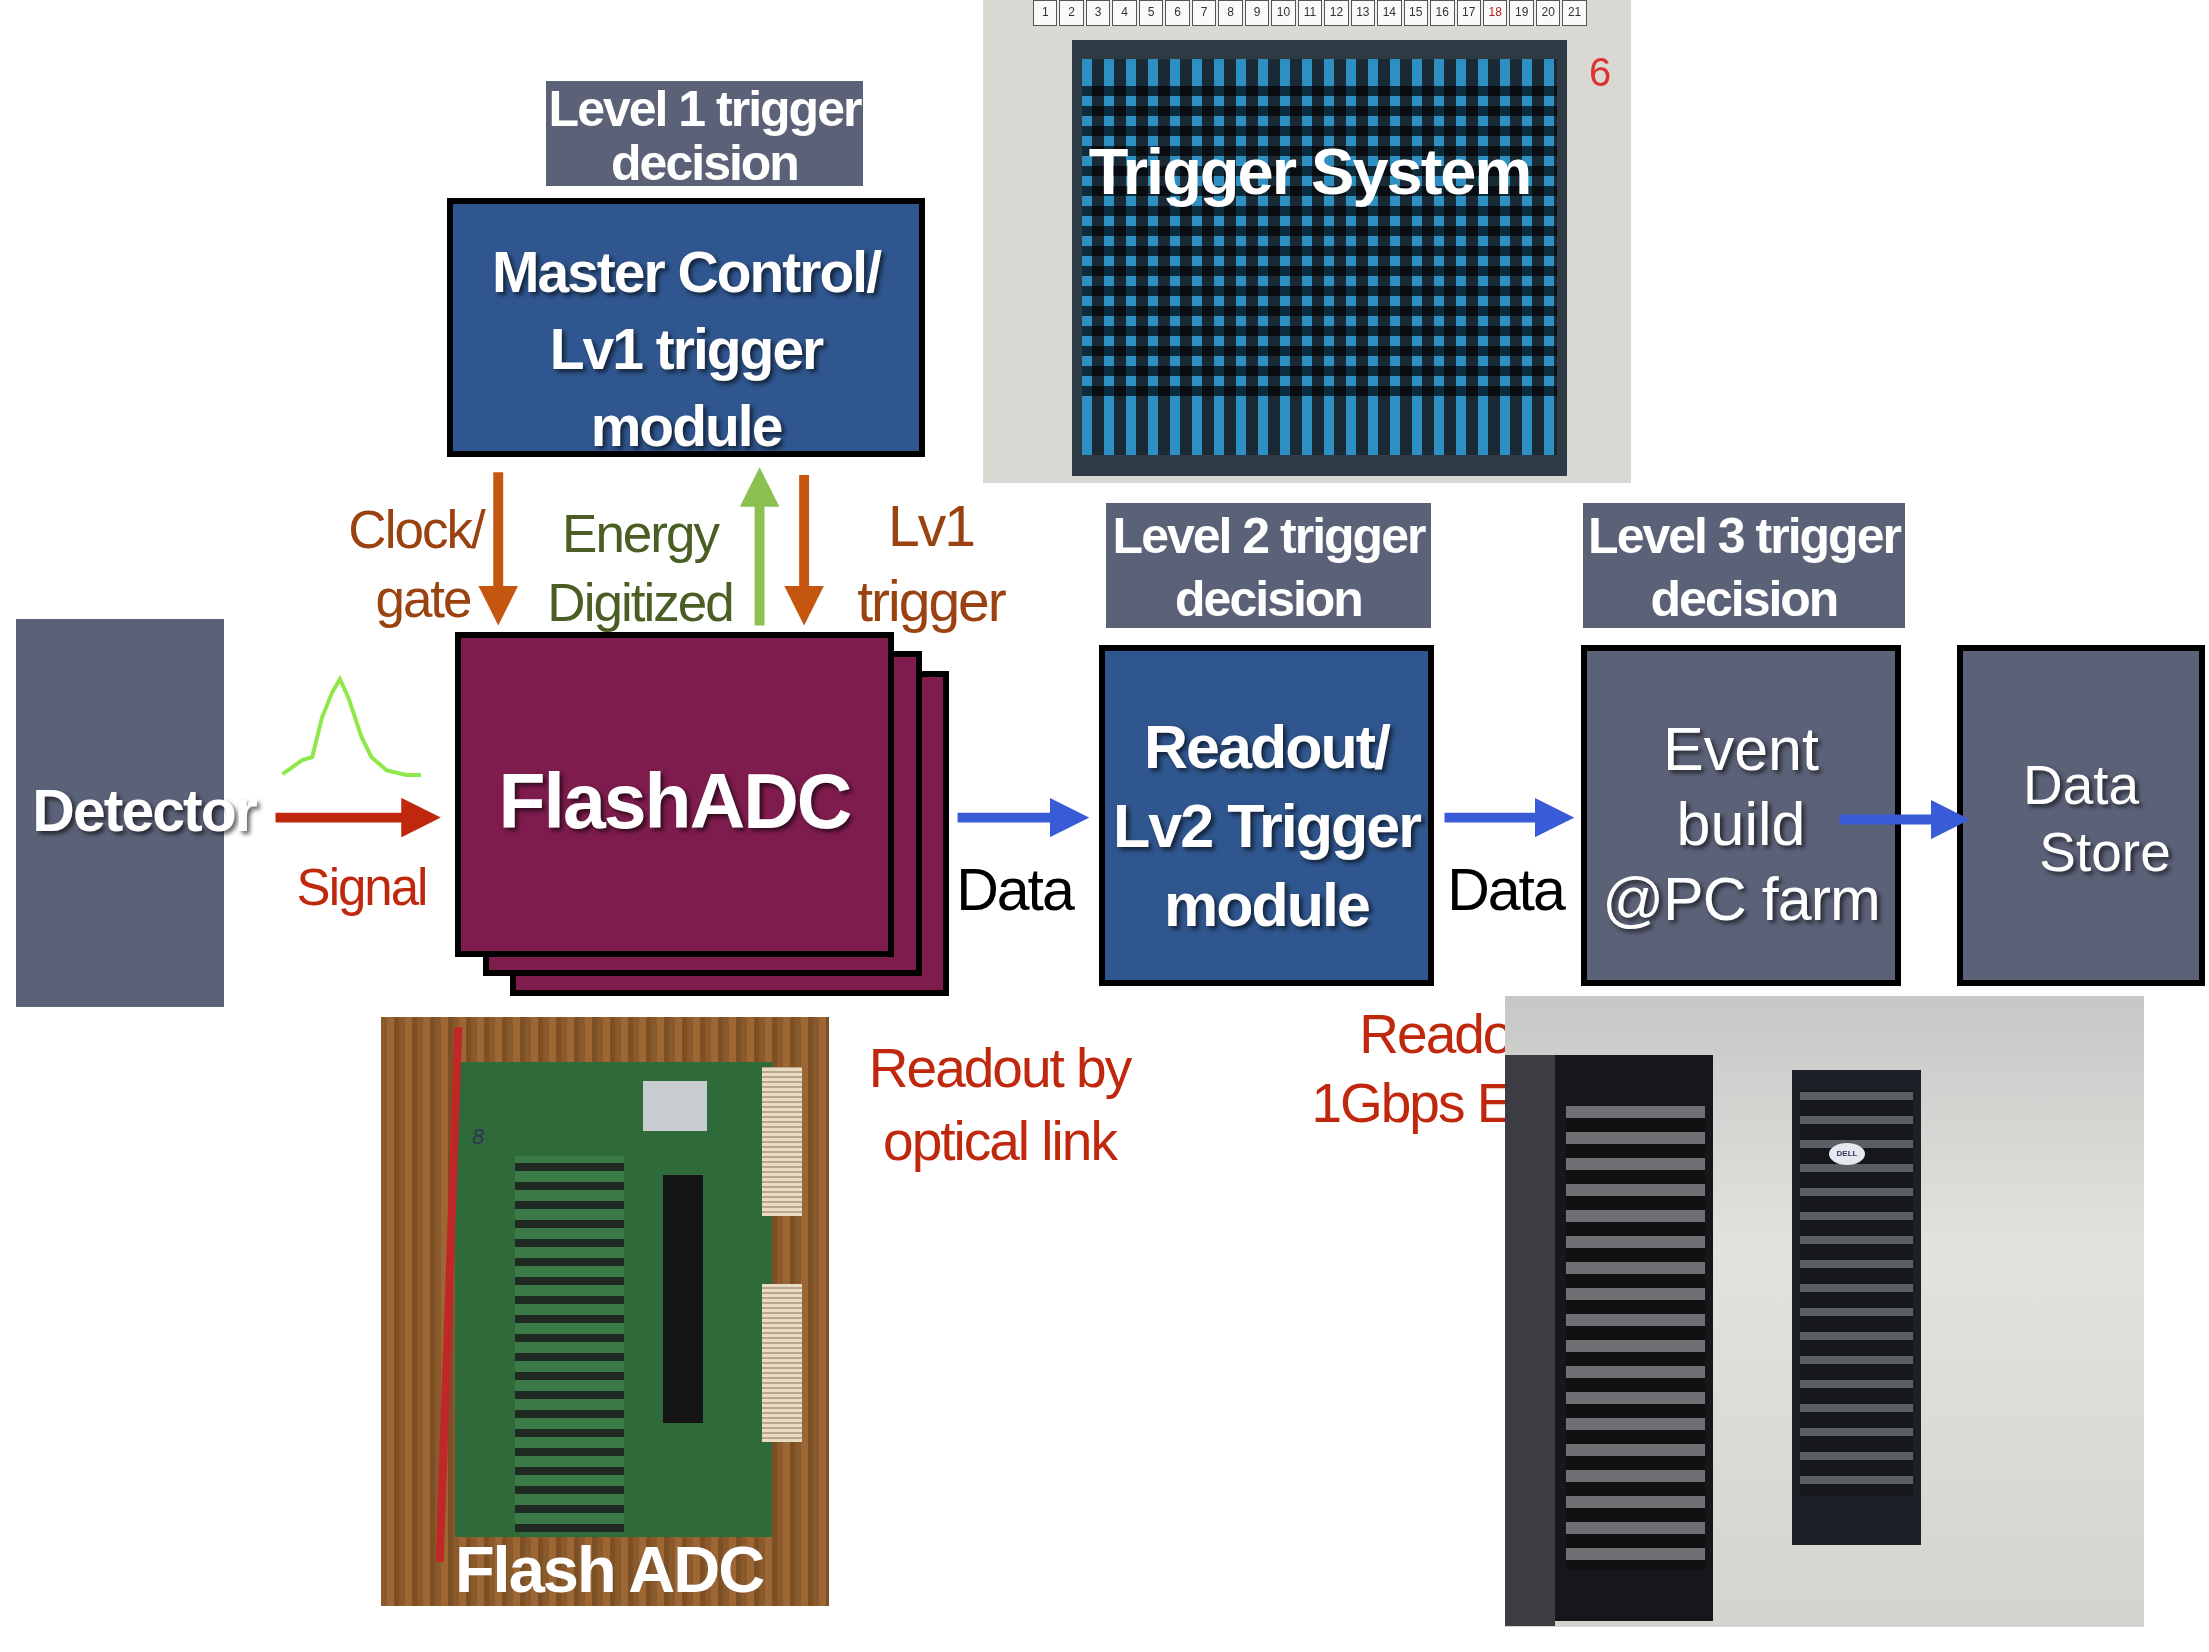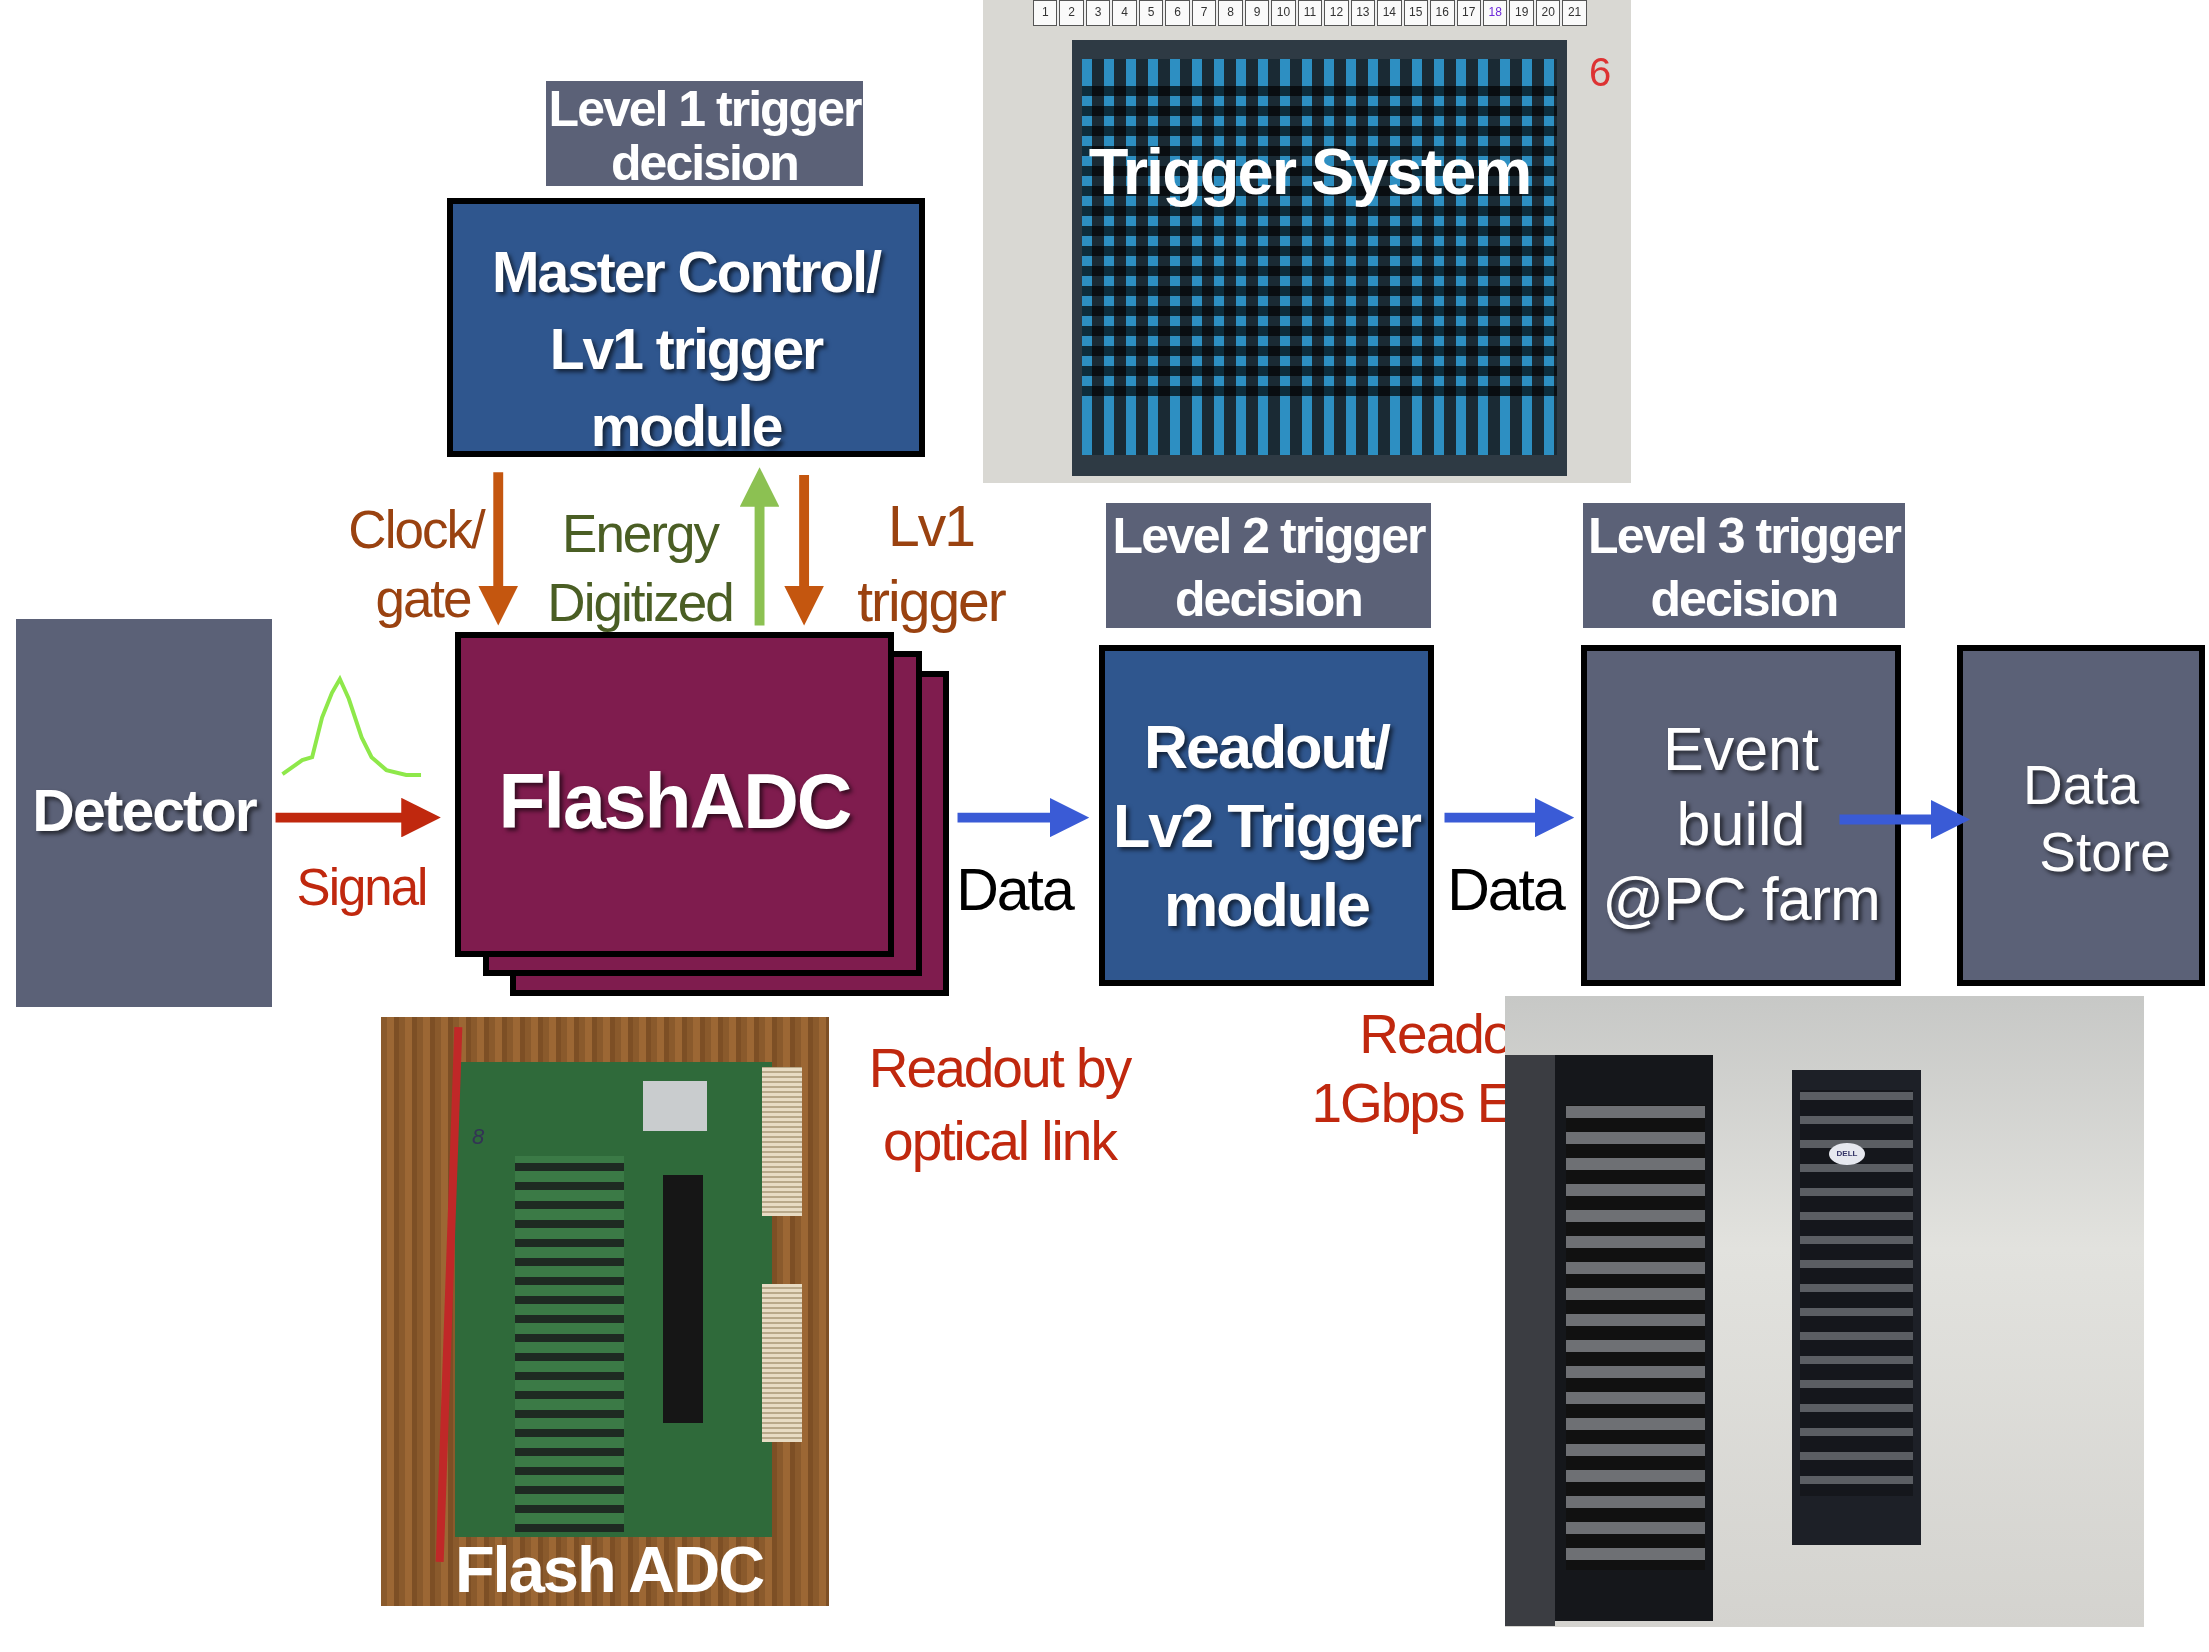--- a/index.html
+++ b/index.html
@@ -29,21 +29,21 @@
       <div style="flex: 1 1 0%; border: 1px solid rgb(85, 85, 85); font-size: 12px; text-align: center; line-height: 22px; color: rgb(51, 51, 51); background: rgb(250, 250, 250);">8</div>
       <div style="flex: 1 1 0%; border: 1px solid rgb(85, 85, 85); font-size: 12px; text-align: center; line-height: 22px; color: rgb(51, 51, 51); background: rgb(250, 250, 250);">9</div>
       <div style="flex: 1 1 0%; border: 1px solid rgb(85, 85, 85); font-size: 12px; text-align: center; line-height: 22px; color: rgb(51, 51, 51); background: rgb(250, 250, 250);">10</div>
       <div style="flex: 1 1 0%; border: 1px solid rgb(85, 85, 85); font-size: 12px; text-align: center; line-height: 22px; color: rgb(51, 51, 51); background: rgb(250, 250, 250);">11</div>
       <div style="flex: 1 1 0%; border: 1px solid rgb(85, 85, 85); font-size: 12px; text-align: center; line-height: 22px; color: rgb(51, 51, 51); background: rgb(250, 250, 250);">12</div>
       <div style="flex: 1 1 0%; border: 1px solid rgb(85, 85, 85); font-size: 12px; text-align: center; line-height: 22px; color: rgb(51, 51, 51); background: rgb(250, 250, 250);">13</div>
       <div style="flex: 1 1 0%; border: 1px solid rgb(85, 85, 85); font-size: 12px; text-align: center; line-height: 22px; color: rgb(51, 51, 51); background: rgb(250, 250, 250);">14</div>
       <div style="flex: 1 1 0%; border: 1px solid rgb(85, 85, 85); font-size: 12px; text-align: center; line-height: 22px; color: rgb(51, 51, 51); background: rgb(250, 250, 250);">15</div>
       <div style="flex: 1 1 0%; border: 1px solid rgb(85, 85, 85); font-size: 12px; text-align: center; line-height: 22px; color: rgb(51, 51, 51); background: rgb(250, 250, 250);">16</div>
       <div style="flex: 1 1 0%; border: 1px solid rgb(85, 85, 85); font-size: 12px; text-align: center; line-height: 22px; color: rgb(51, 51, 51); background: rgb(250, 250, 250);">17</div>
-      <div style="flex: 1 1 0%; border: 1px solid rgb(85, 85, 85); font-size: 12px; text-align: center; line-height: 22px; color: #6d28d9; background: rgb(250, 250, 250);">18</div>
+      <div style="flex: 1 1 0%; border: 1px solid rgb(85, 85, 85); font-size: 12px; text-align: center; line-height: 22px; color: #b91c1c; background: rgb(250, 250, 250);">18</div>
       <div style="flex: 1 1 0%; border: 1px solid rgb(85, 85, 85); font-size: 12px; text-align: center; line-height: 22px; color: rgb(51, 51, 51); background: rgb(250, 250, 250);">19</div>
       <div style="flex: 1 1 0%; border: 1px solid rgb(85, 85, 85); font-size: 12px; text-align: center; line-height: 22px; color: rgb(51, 51, 51); background: rgb(250, 250, 250);">20</div>
       <div style="flex: 1 1 0%; border: 1px solid rgb(85, 85, 85); font-size: 12px; text-align: center; line-height: 22px; color: rgb(51, 51, 51); background: rgb(250, 250, 250);">21</div>
     </div>
   <div class="abs" style="left:89px;top:40px;width:495px;height:436px;background:#2e3a44;"></div>
   <div class="abs" id="cards" style="left:99px;top:59px;width:475px;height:396px;background:repeating-linear-gradient(90deg,#2d8fc2 0 10px,#1a2a34 10px 22px);"></div>
   <div class="abs" style="left:99px;top:79px;width:475px;height:317px;background:repeating-linear-gradient(0deg,rgba(20,20,20,.75) 0 10px,transparent 10px 20px);mix-blend-mode:multiply;"></div>
   <div class="abs" style="left:606px;top:50px;color:#d33;font-size:40px;">6</div>
   <div class="abs wtxt" style="left:79px;top:134px;width:495px;font-size:65px;text-shadow:none;">Trigger System</div>
 </div>
@@ -64,21 +64,21 @@
 </div>
 <div class="abs lbl" style="left:531px;top:487px;width:218px;font-size:53px;line-height:69px;color:#4a5e24;">
   <div>Energy</div>
   <div>Digitized</div>
 </div>
 <div class="abs lbl" style="left:832px;top:477px;width:198px;font-size:57px;line-height:75px;color:#9a4210;">
   <div>Lv1</div>
   <div>trigger</div>
 </div>
 
-<div class="abs grey" style="left:16px;top:619px;width:256px;height:388px;">
+<div class="abs grey" style="left:16px;top:619px;width:208px;height:388px;">
   <div class="abs wtxt" style="left:0;top:158px;width:256px;font-size:59px;">Detector</div>
 </div>
 
 <div class="abs maroon" style="left:510px;top:671px;width:439px;height:325px;"></div>
 <div class="abs maroon" style="left:483px;top:651px;width:439px;height:325px;"></div>
 <div class="abs maroon" style="left:455px;top:632px;width:439px;height:325px;">
   <div class="abs wtxt" style="left:0;top:119px;width:427px;font-size:77px;">FlashADC</div>
 </div>
 
 <div class="abs lbl" style="left:287px;top:846px;width:149px;font-size:51px;color:#c0280e;">Signal</div>

